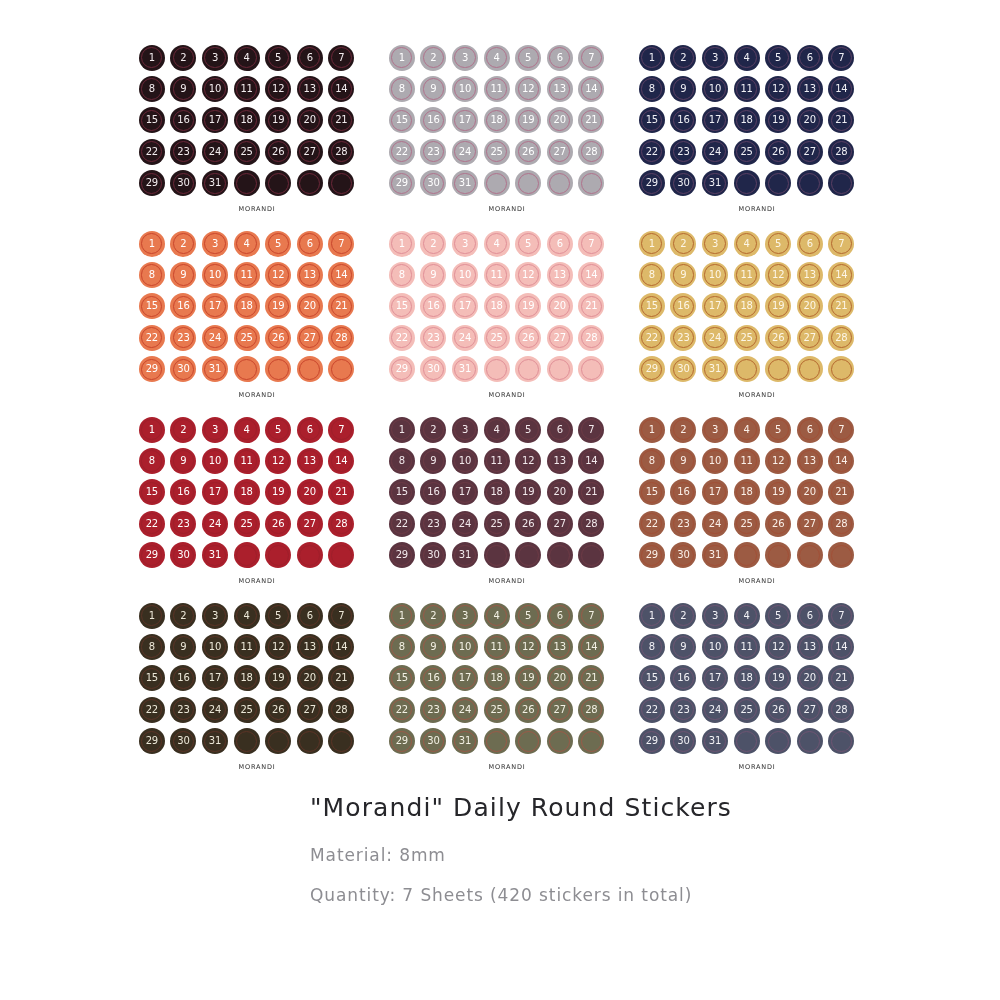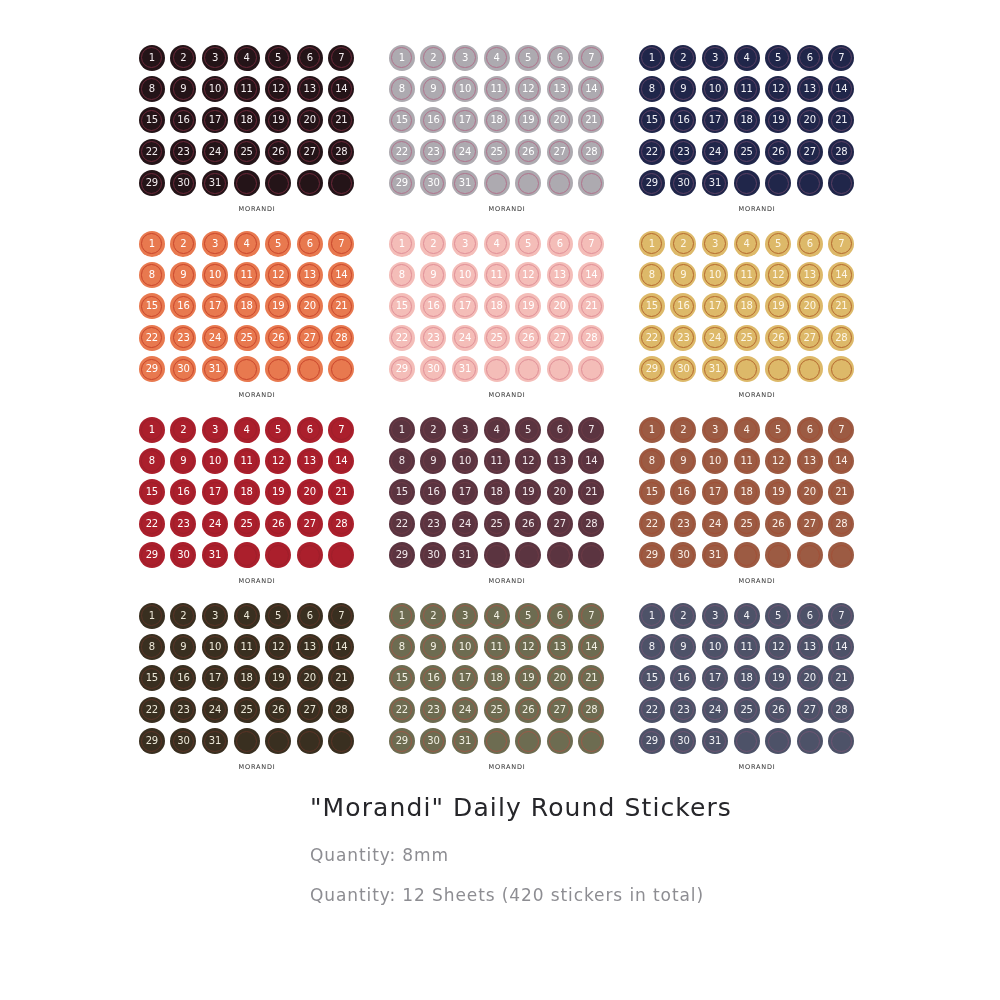--- a/index.html
+++ b/index.html
@@ -2302,17 +2302,17 @@
               <span class="dot-num" style="color: rgb(242, 242, 246);"></span>
             </div>
           </div>
         </div>
         <div class="sheet-brand">MORANDI</div>
       </div>
     </div>
 
   <div id="caption">
     <div id="product-title">"Morandi" Daily Round Stickers</div>
-    <div class="spec-line">Quantity: 8mm</div>
-    <div class="spec-line">Quantity: 12 Sheets (420 stickers in total)</div>
+    <div class="spec-line">Material: 8mm</div>
+    <div class="spec-line">Quantity: 7 Sheets (420 stickers in total)</div>
   </div>
 
 </div>
 
 </body></html>

